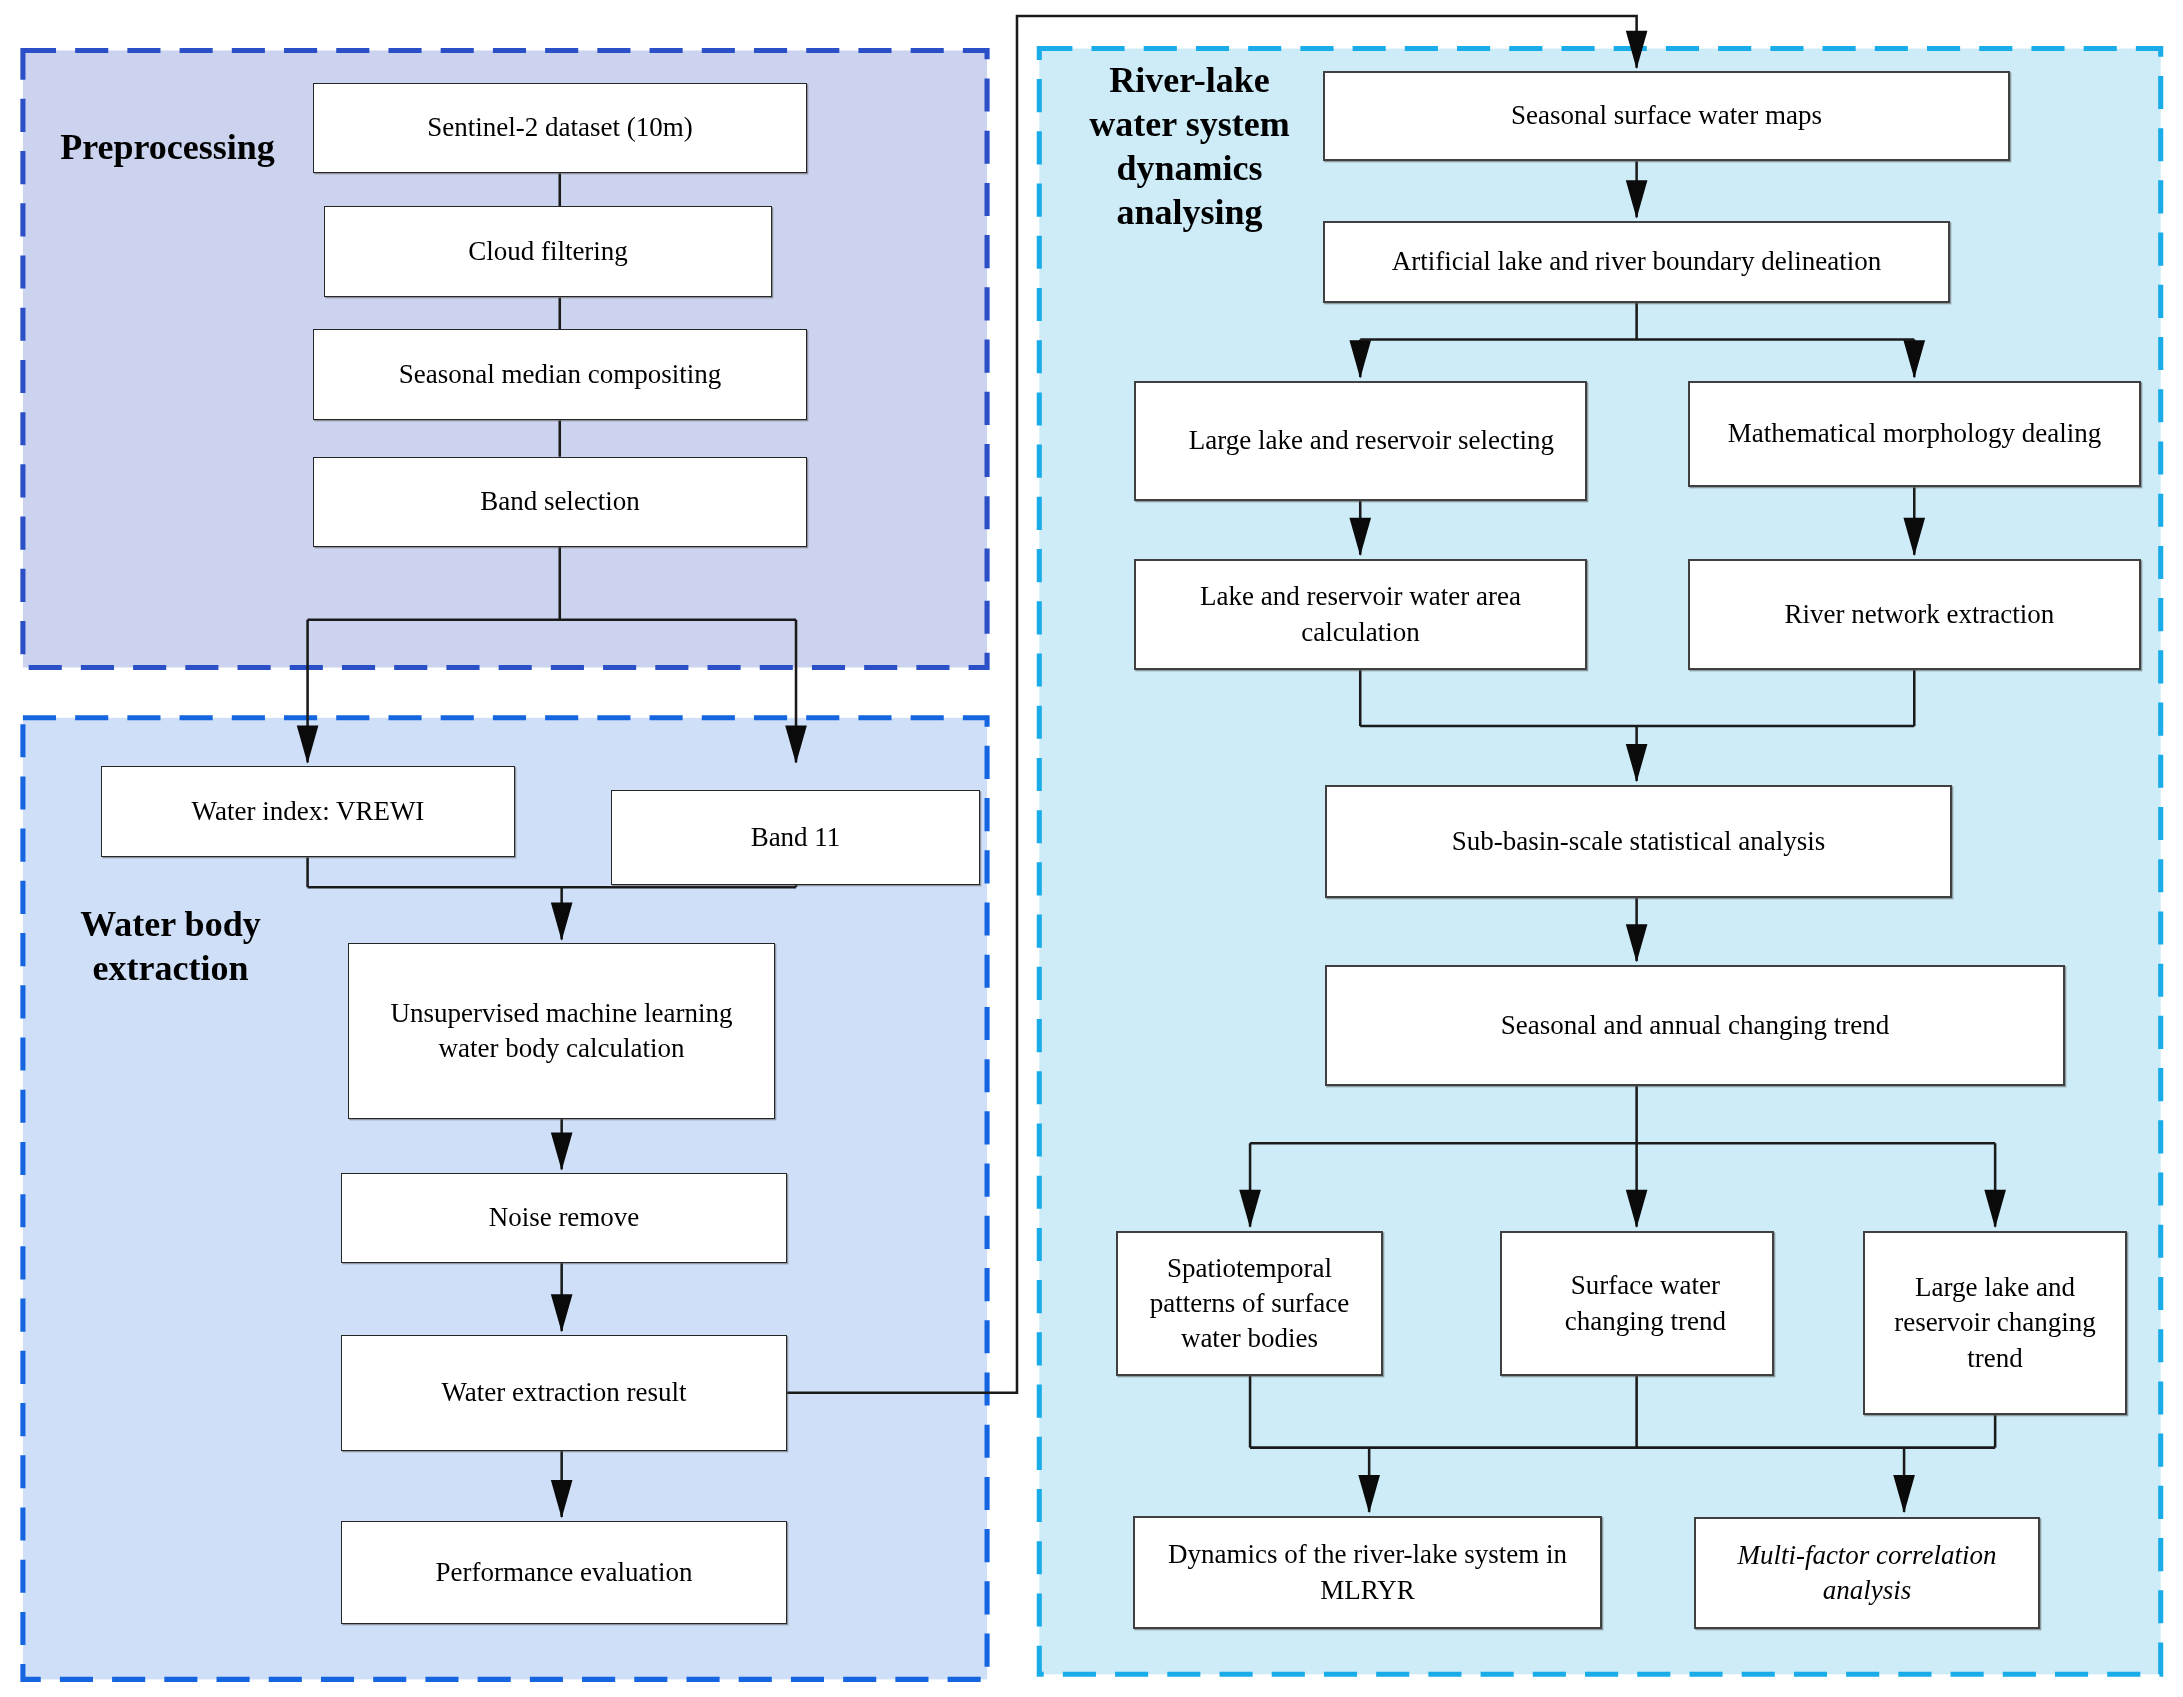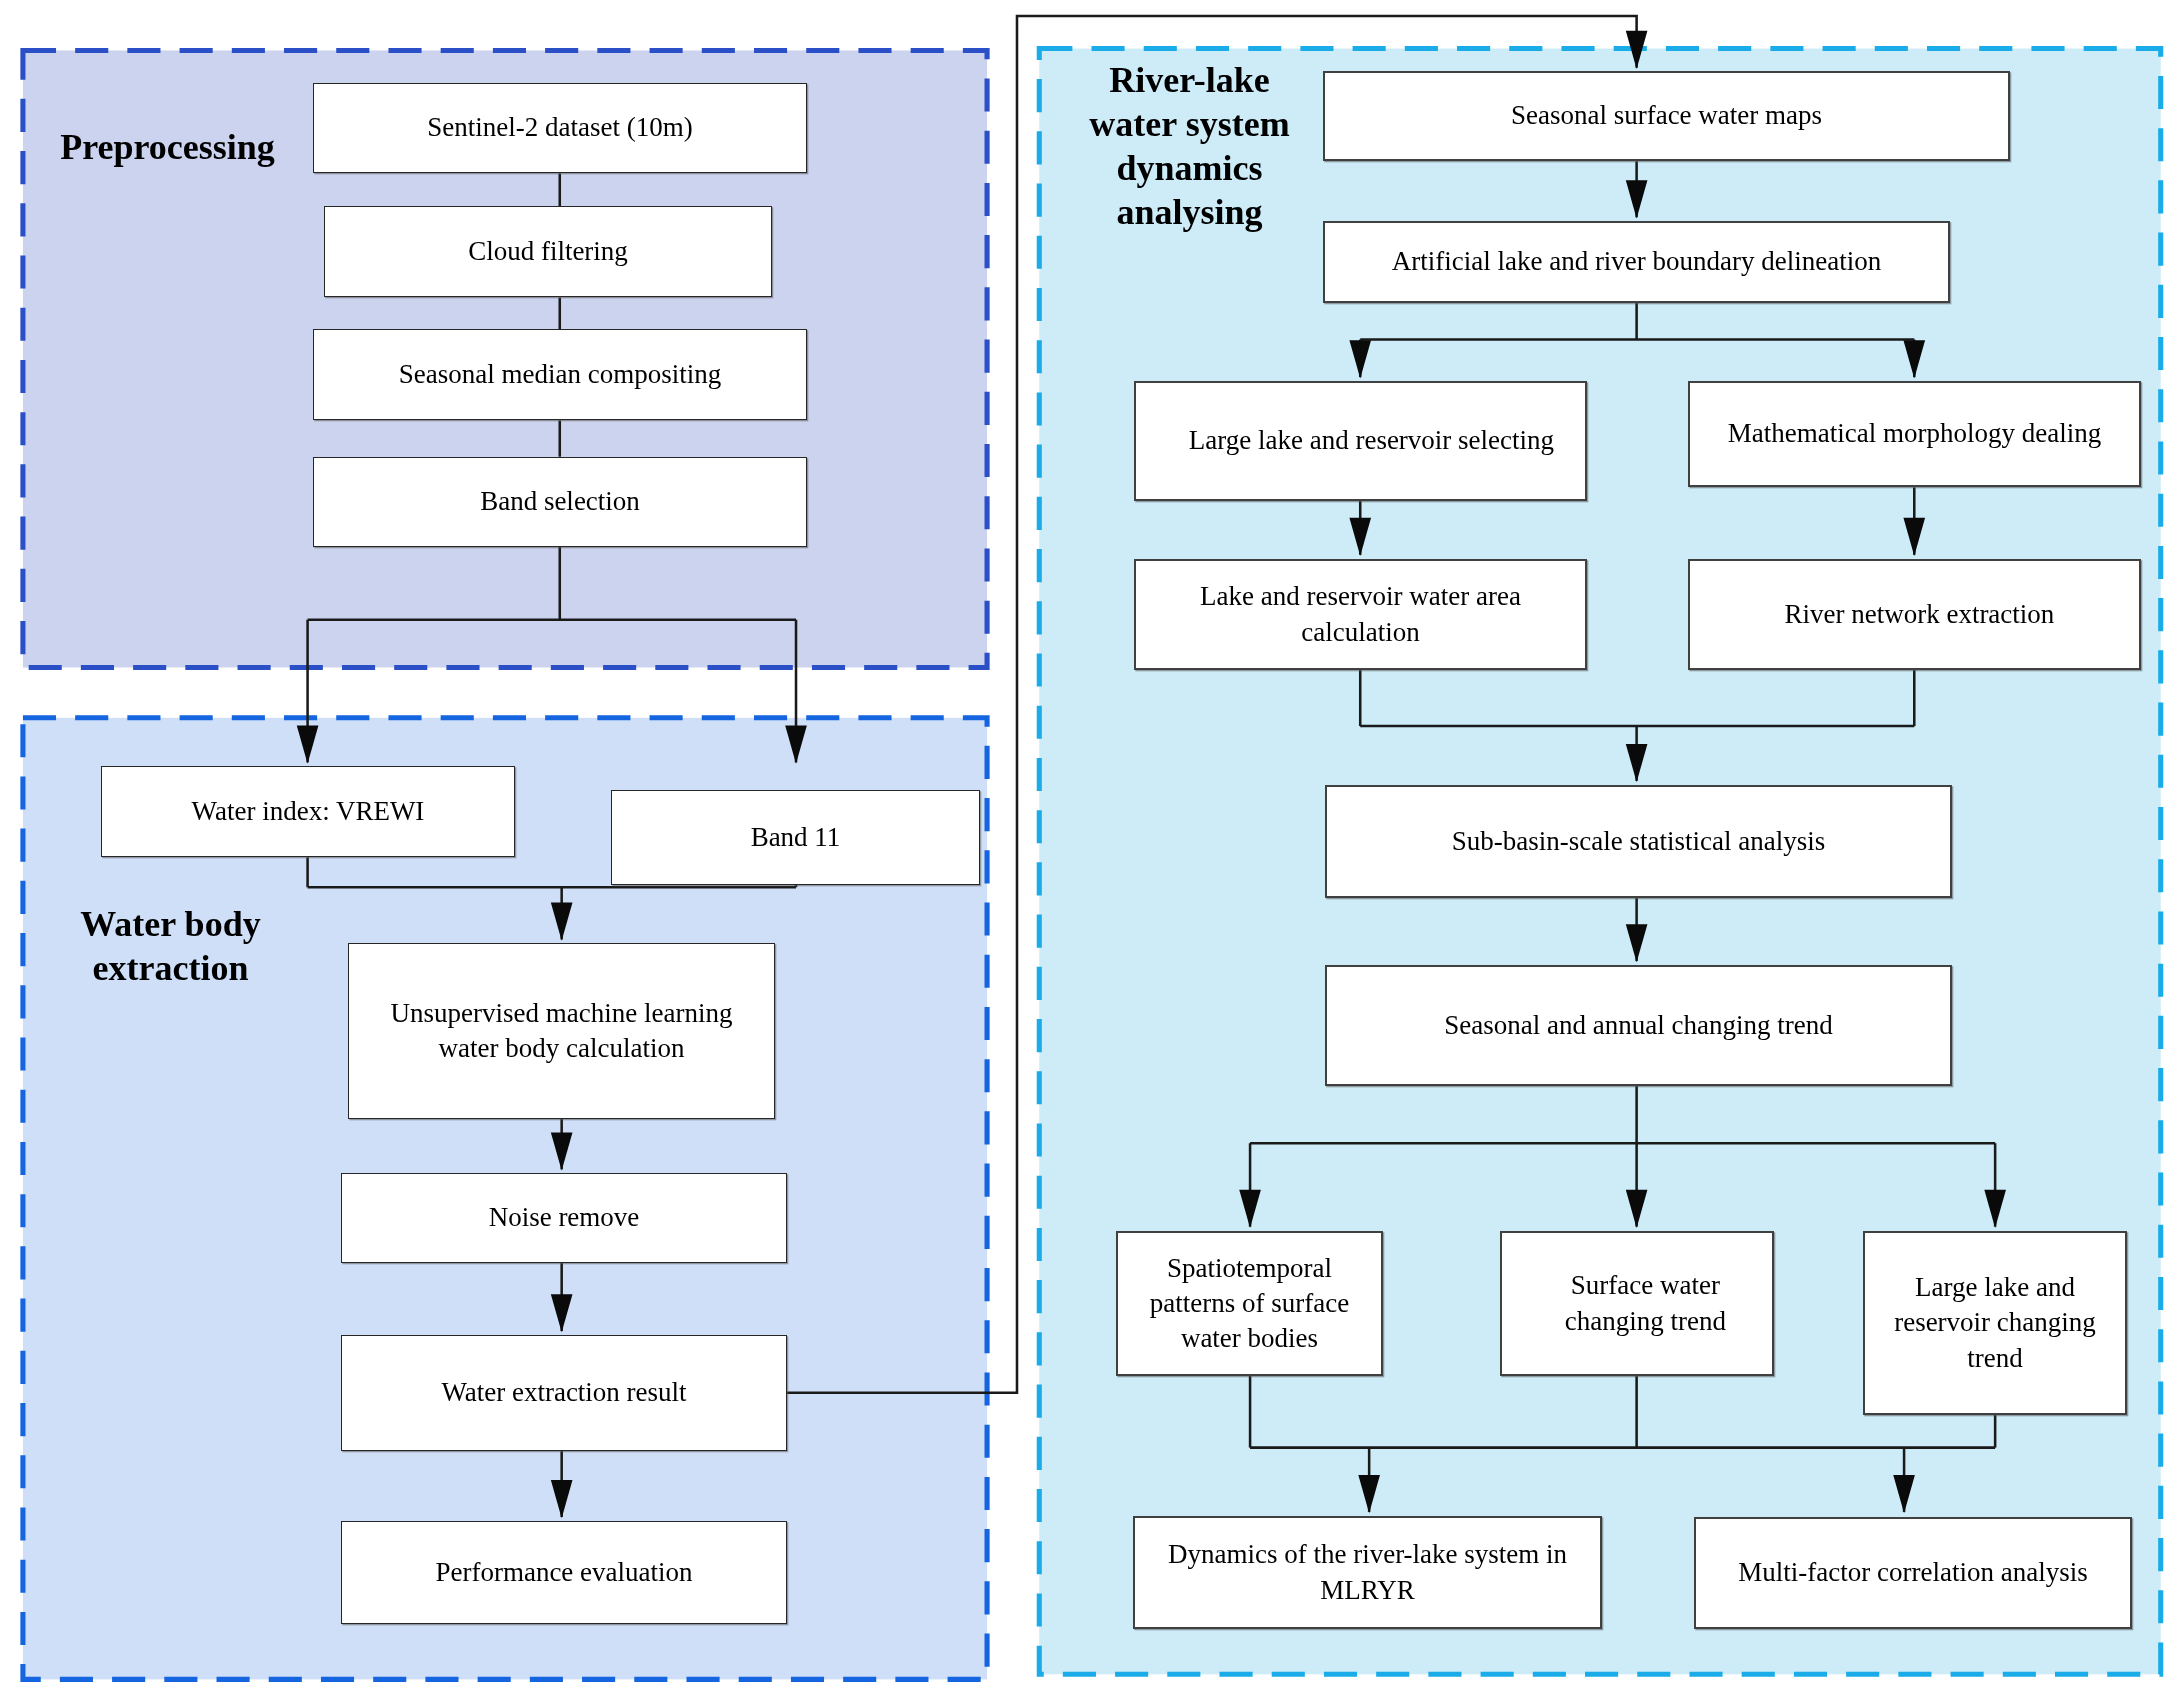--- a/index.html
+++ b/index.html
@@ -161,33 +161,33 @@
   </div>
   <div class="node rpanel-node" style="left:1134px;top:559px;width:453px;height:111px;">
     <span>Lake and reservoir water area calculation</span>
   </div>
   <div class="node rpanel-node" style="left:1688px;top:559px;width:453px;height:111px;padding-left:20px;">
     <span>River network extraction</span>
   </div>
   <div class="node rpanel-node" style="left:1325px;top:785px;width:627px;height:113px;">
     <span>Sub-basin-scale statistical analysis</span>
   </div>
-  <div class="node rpanel-node" style="left:1325px;top:965px;width:627px;height:121px;">
+  <div class="node rpanel-node" style="left:1325px;top:965px;width:740px;height:121px;">
     <span>Seasonal and annual changing trend</span>
   </div>
   <div class="node rpanel-node" style="left:1116px;top:1231px;width:267px;height:145px;">
     <span>Spatiotemporal patterns of surface water bodies</span>
   </div>
   <div class="node rpanel-node" style="left:1500px;top:1231px;width:274px;height:145px;padding-left:27px;">
     <span>Surface water changing trend</span>
   </div>
   <div class="node rpanel-node" style="left:1863px;top:1231px;width:264px;height:184px;">
     <span>Large lake and reservoir changing trend</span>
   </div>
   <div class="node rpanel-node" style="left:1133px;top:1516px;width:469px;height:113px;">
     <span>Dynamics of the river-lake system in MLRYR</span>
   </div>
-  <div class="node rpanel-node" style="left:1694px;top:1517px;width:438px;height:112px;">
+  <div class="node rpanel-node" style="left:1694px;top:1517px;width:346px;height:112px;font-style:italic;">
     <span>Multi-factor correlation analysis</span>
   </div>
 
 </div>
 
 
 </body></html>

